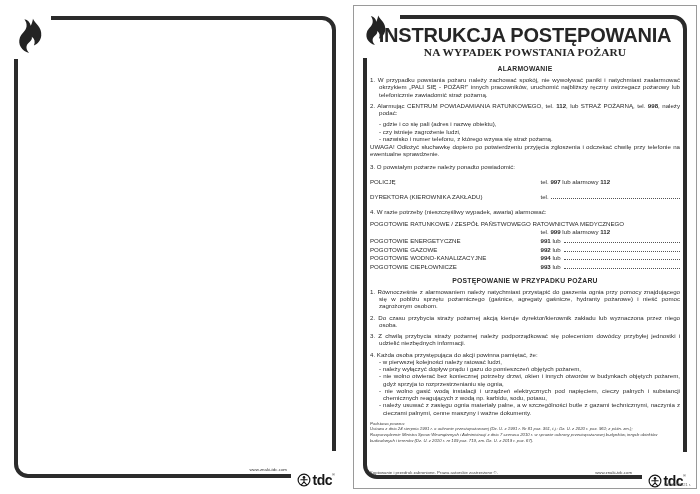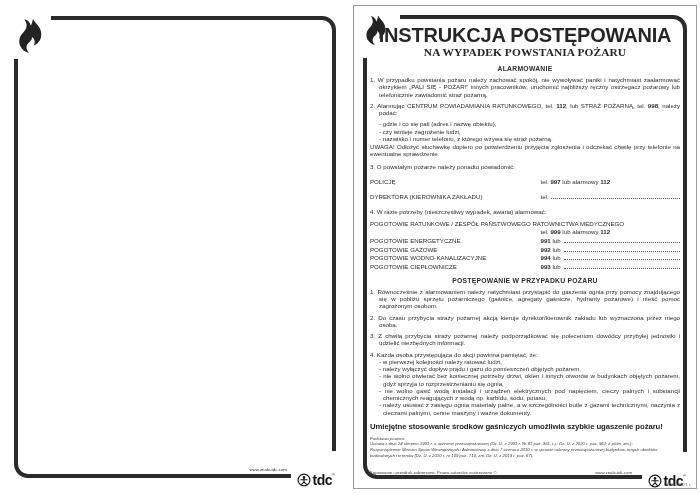--- a/index.html
+++ b/index.html
@@ -143,21 +143,20 @@
     <p class="item">1. Równocześnie z alarmowaniem należy natychmiast przystąpić do gaszenia ognia przy pomocy znajdującego się w pobliżu sprzętu pożarniczego (gaśnice, agregaty gaśnicze, hydranty pożarowe) i nieść pomoc zagrożonym osobom.</p>
     <p class="item">2. Do czasu przybycia straży pożarnej akcją kieruje dyrektor/kierownik zakładu lub wyznaczona przez niego osoba.</p>
     <p class="item">3. Z chwilą przybycia straży pożarnej należy podporządkować się poleceniom dowódcy przybyłej jednostki i udzielić niezbędnych informacji.</p>
     <p class="item" style="margin-bottom:0;">4. Każda osoba przystępująca do akcji powinna pamiętać, że:</p>
     <p class="bullet">- w pierwszej kolejności należy ratować ludzi,</p>
     <p class="bullet">- należy wyłączyć dopływ prądu i gazu do pomieszczeń objętych pożarem,</p>
     <p class="bullet">- nie wolno otwierać bez koniecznej potrzeby drzwi, okien i innych otworów w budynkach objętych pożarem, gdyż sprzyja to rozprzestrzenianiu się ognia,</p>
     <p class="bullet">- nie wolno gasić wodą instalacji i urządzeń elektrycznych pod napięciem, cieczy palnych i substancji chemicznych reagujących z wodą np. karbidu, sodu, potasu,</p>
     <p class="bullet">- należy usuwać z zasięgu ognia materiały palne, a w szczególności butle z gazami technicznymi, naczynia z cieczami palnymi, cenne maszyny i ważne dokumenty.</p>
 
-    <div class="closing">Umiejętne stosowanie środków gaśniczych umożliwia szybkie ugaszenie pożaru!</div>
 
     <div class="legal">
       <div>Podstawa prawna:</div>
       <div>Ustawa z dnia 24 sierpnia 1991 r. o ochronie przeciwpożarowej (Dz. U. z 1991 r. Nr 81 poz. 351, t.j.: Dz. U. z 2020 r. poz. 961; z późn. zm.);</div>
       <div>Rozporządzenie Ministra Spraw Wewnętrznych i Administracji z dnia 7 czerwca 2010 r. w sprawie ochrony przeciwpożarowej budynków, innych obiektów budowlanych i terenów (Dz. U. z 2010 r. nr 109 poz. 719, zm. Dz. U. z 2019 r. poz. 67).</div>
     </div>
   </div>
 
   <div class="footer-row">
     <span>Kopiowanie i przedruk zabronione. Prawa autorskie zastrzeżone ©.</span>

